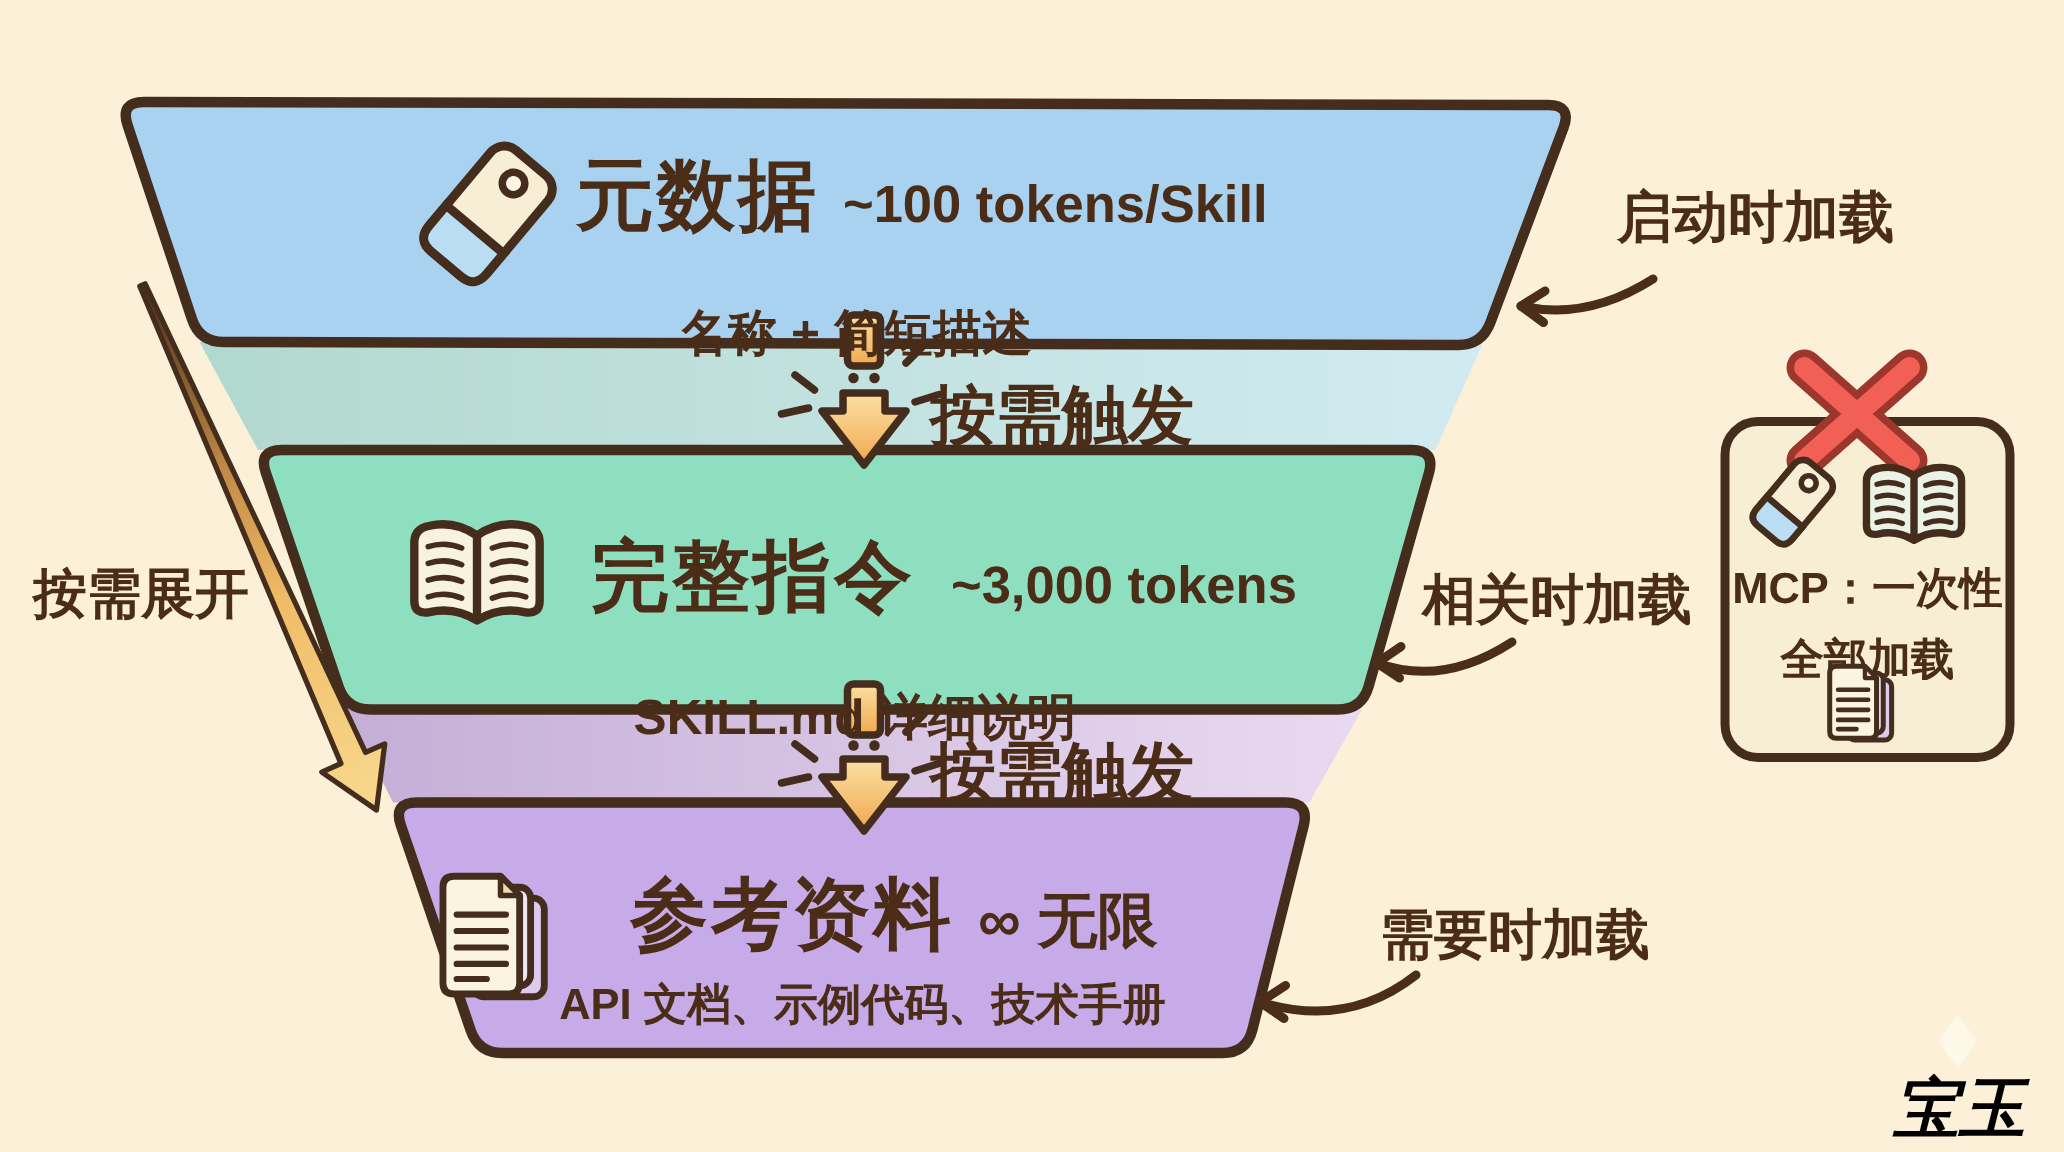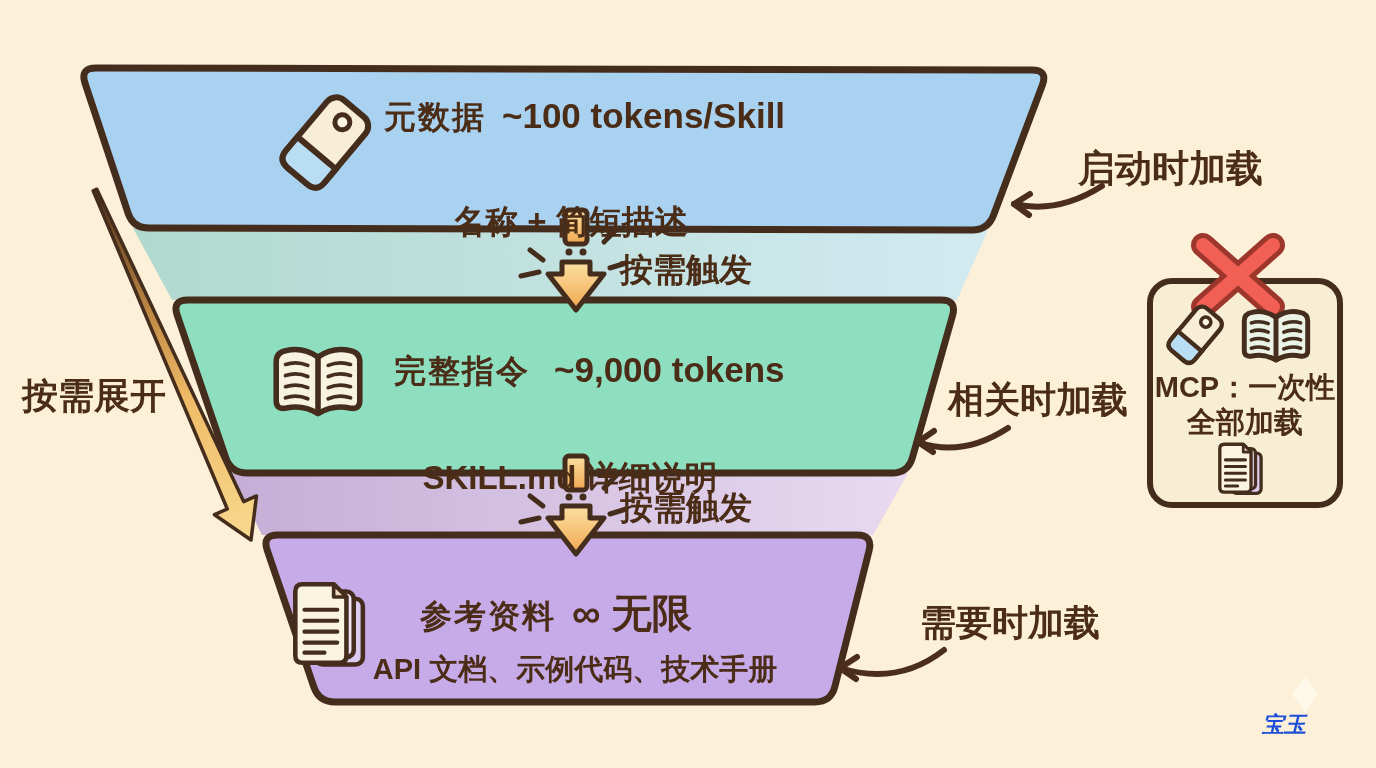--- a/index.html
+++ b/index.html
@@ -1,29 +1,29 @@
 <!DOCTYPE html>
 <html><head>
 <meta charset="utf-8">
 <style>
   html,body{margin:0;padding:0;}
   #stage{position:relative;width:1376px;height:768px;background:#fcf0d9;overflow:hidden;
          font-family:"Liberation Sans","DejaVu Sans",sans-serif;color:#4a2c17;}
   #shapes{position:absolute;left:0;top:0;}
   .abs{position:absolute;}
   .ttl-row{display:flex;align-items:baseline;gap:16px;white-space:nowrap;}
-  .ttl{font-size:32px;font-weight:700;letter-spacing:2px;}
+  .ttl{font-size:52px;font-weight:700;letter-spacing:2px;}
   .tok{font-size:35px;font-weight:700;}
   .sub{font-weight:700;text-align:center;margin-top:42px;}
   .annot{font-size:36px;font-weight:700;white-space:nowrap;}
-  .trigger{font-size:33px;font-weight:700;white-space:nowrap;}
+  .trigger{font-size:44px;font-weight:700;white-space:nowrap;}
   .icon svg{display:block;overflow:visible;}
-  #mcp-label{width:190px;text-align:center;font-size:29px;line-height:35px;font-weight:700;}
+  #mcp-label{width:190px;text-align:center;font-size:29px;line-height:47px;font-weight:700;}
   #signature{font-family:"Liberation Serif","DejaVu Serif",serif;font-style:italic;
-             font-weight:700;font-size:22px;color:#1d4ed8;}
+             font-weight:700;font-size:44px;color:#000000;}
 </style>
 </head>
 <body>
 
 <div id="stage">
 
   <svg id="shapes" width="1376" height="768" viewBox="0 0 1376 768">
     <defs>
       <linearGradient id="gc1" gradientUnits="userSpaceOnUse" x1="133" y1="264" x2="988" y2="264">
         <stop offset="0" stop-color="#a9d6cd"></stop>
@@ -129,21 +129,21 @@
       <path d="M56 16 Q40 5 22 9 Q11 11 11 21 L11 63 Q11 73 22 71 Q40 67 56 77 Q72 67 90 71 Q101 73 101 63 L101 21 Q101 11 90 9 Q72 5 56 16 Z" fill="#f8f2e0" stroke="#452d1d" stroke-width="6" stroke-linejoin="round"></path>
       <path d="M56 16 L56 77" stroke="#452d1d" stroke-width="6"></path>
       <g stroke="#452d1d" stroke-width="4" fill="none" stroke-linecap="round">
         <path d="M21 24 Q33 20 45 25 M21 36 Q33 32 45 37 M21 48 Q33 44 45 49 M21 60 Q33 56 45 61"></path>
         <path d="M67 25 Q79 20 91 24 M67 37 Q79 32 91 36 M67 49 Q79 44 91 48 M67 61 Q79 56 91 60"></path>
       </g>
     </svg>
   </div>
   <div class="abs ttl-row" style="left:394px;top:350px;gap:24px;">
     <span class="ttl">完整指令</span>
-    <span class="tok">~9,000 tokens</span>
+    <span class="tok">~3,000 tokens</span>
   </div>
   <div class="abs sub" style="left:240px;top:414px;width:660px;font-size:33px;">SKILL.md 详细说明</div>
 
   <div class="abs icon" style="left:288px;top:580px;">
     <svg width="84" height="96" viewBox="0 0 92 104">
       <rect x="30" y="20" width="52" height="72" rx="8" fill="#dccbee" stroke="#452d1d" stroke-width="5"></rect>
       <rect x="20" y="12" width="52" height="72" rx="8" fill="#f0e6f7" stroke="#452d1d" stroke-width="5"></rect>
       <path d="M16 4 L50 4 L64 18 L64 82 Q64 90 56 90 L16 90 Q8 90 8 82 L8 12 Q8 4 16 4 Z" fill="#fbf4e1" stroke="#452d1d" stroke-width="5" stroke-linejoin="round"></path>
       <path d="M50 4 L50 18 L64 18 Z" fill="#ead9bd" stroke="#452d1d" stroke-width="4" stroke-linejoin="round"></path>
       <g stroke="#452d1d" stroke-width="4.5" stroke-linecap="round">
@@ -155,21 +155,21 @@
     <span class="ttl">参考资料</span>
     <span class="tok" style="font-size:40px;margin-top:12px;">∞ 无限</span>
   </div>
   <div class="abs sub" style="left:295px;top:608px;width:560px;font-size:29px;">API 文档、示例代码、技术手册</div>
 
   <div class="abs trigger" style="left:620px;top:248px;">按需触发</div>
   <div class="abs trigger" style="left:620px;top:486px;">按需触发</div>
 
   <div class="abs annot" style="left:22px;top:372px;font-family:Liberation Mono, monospace;">按需展开</div>
 
-  <div class="abs annot" style="left:1078px;top:144px;font-size:37px;">启动时加载</div>
+  <div class="abs annot" style="left:1078px;top:120px;font-size:37px;">启动时加载</div>
   <div class="abs annot" style="left:948px;top:376px;">相关时加载</div>
   <div class="abs annot" style="left:920px;top:599px;">需要时加载</div>
 
   <div class="abs icon" style="left:1168px;top:302px;">
     <svg width="54" height="66" viewBox="0 0 86 106">
       <g transform="rotate(40 43 53)">
         <rect x="18" y="8" width="50" height="88" rx="12" fill="#f8eed6" stroke="#452d1d" stroke-width="7"></rect>
         <path d="M18 66 L68 66 L68 84 Q68 96 56 96 L30 96 Q18 96 18 84 Z" fill="#b9ddf3" stroke="#452d1d" stroke-width="7"></path>
         <circle cx="43" cy="26" r="8" fill="#fdf6e4" stroke="#452d1d" stroke-width="6"></circle>
       </g>

